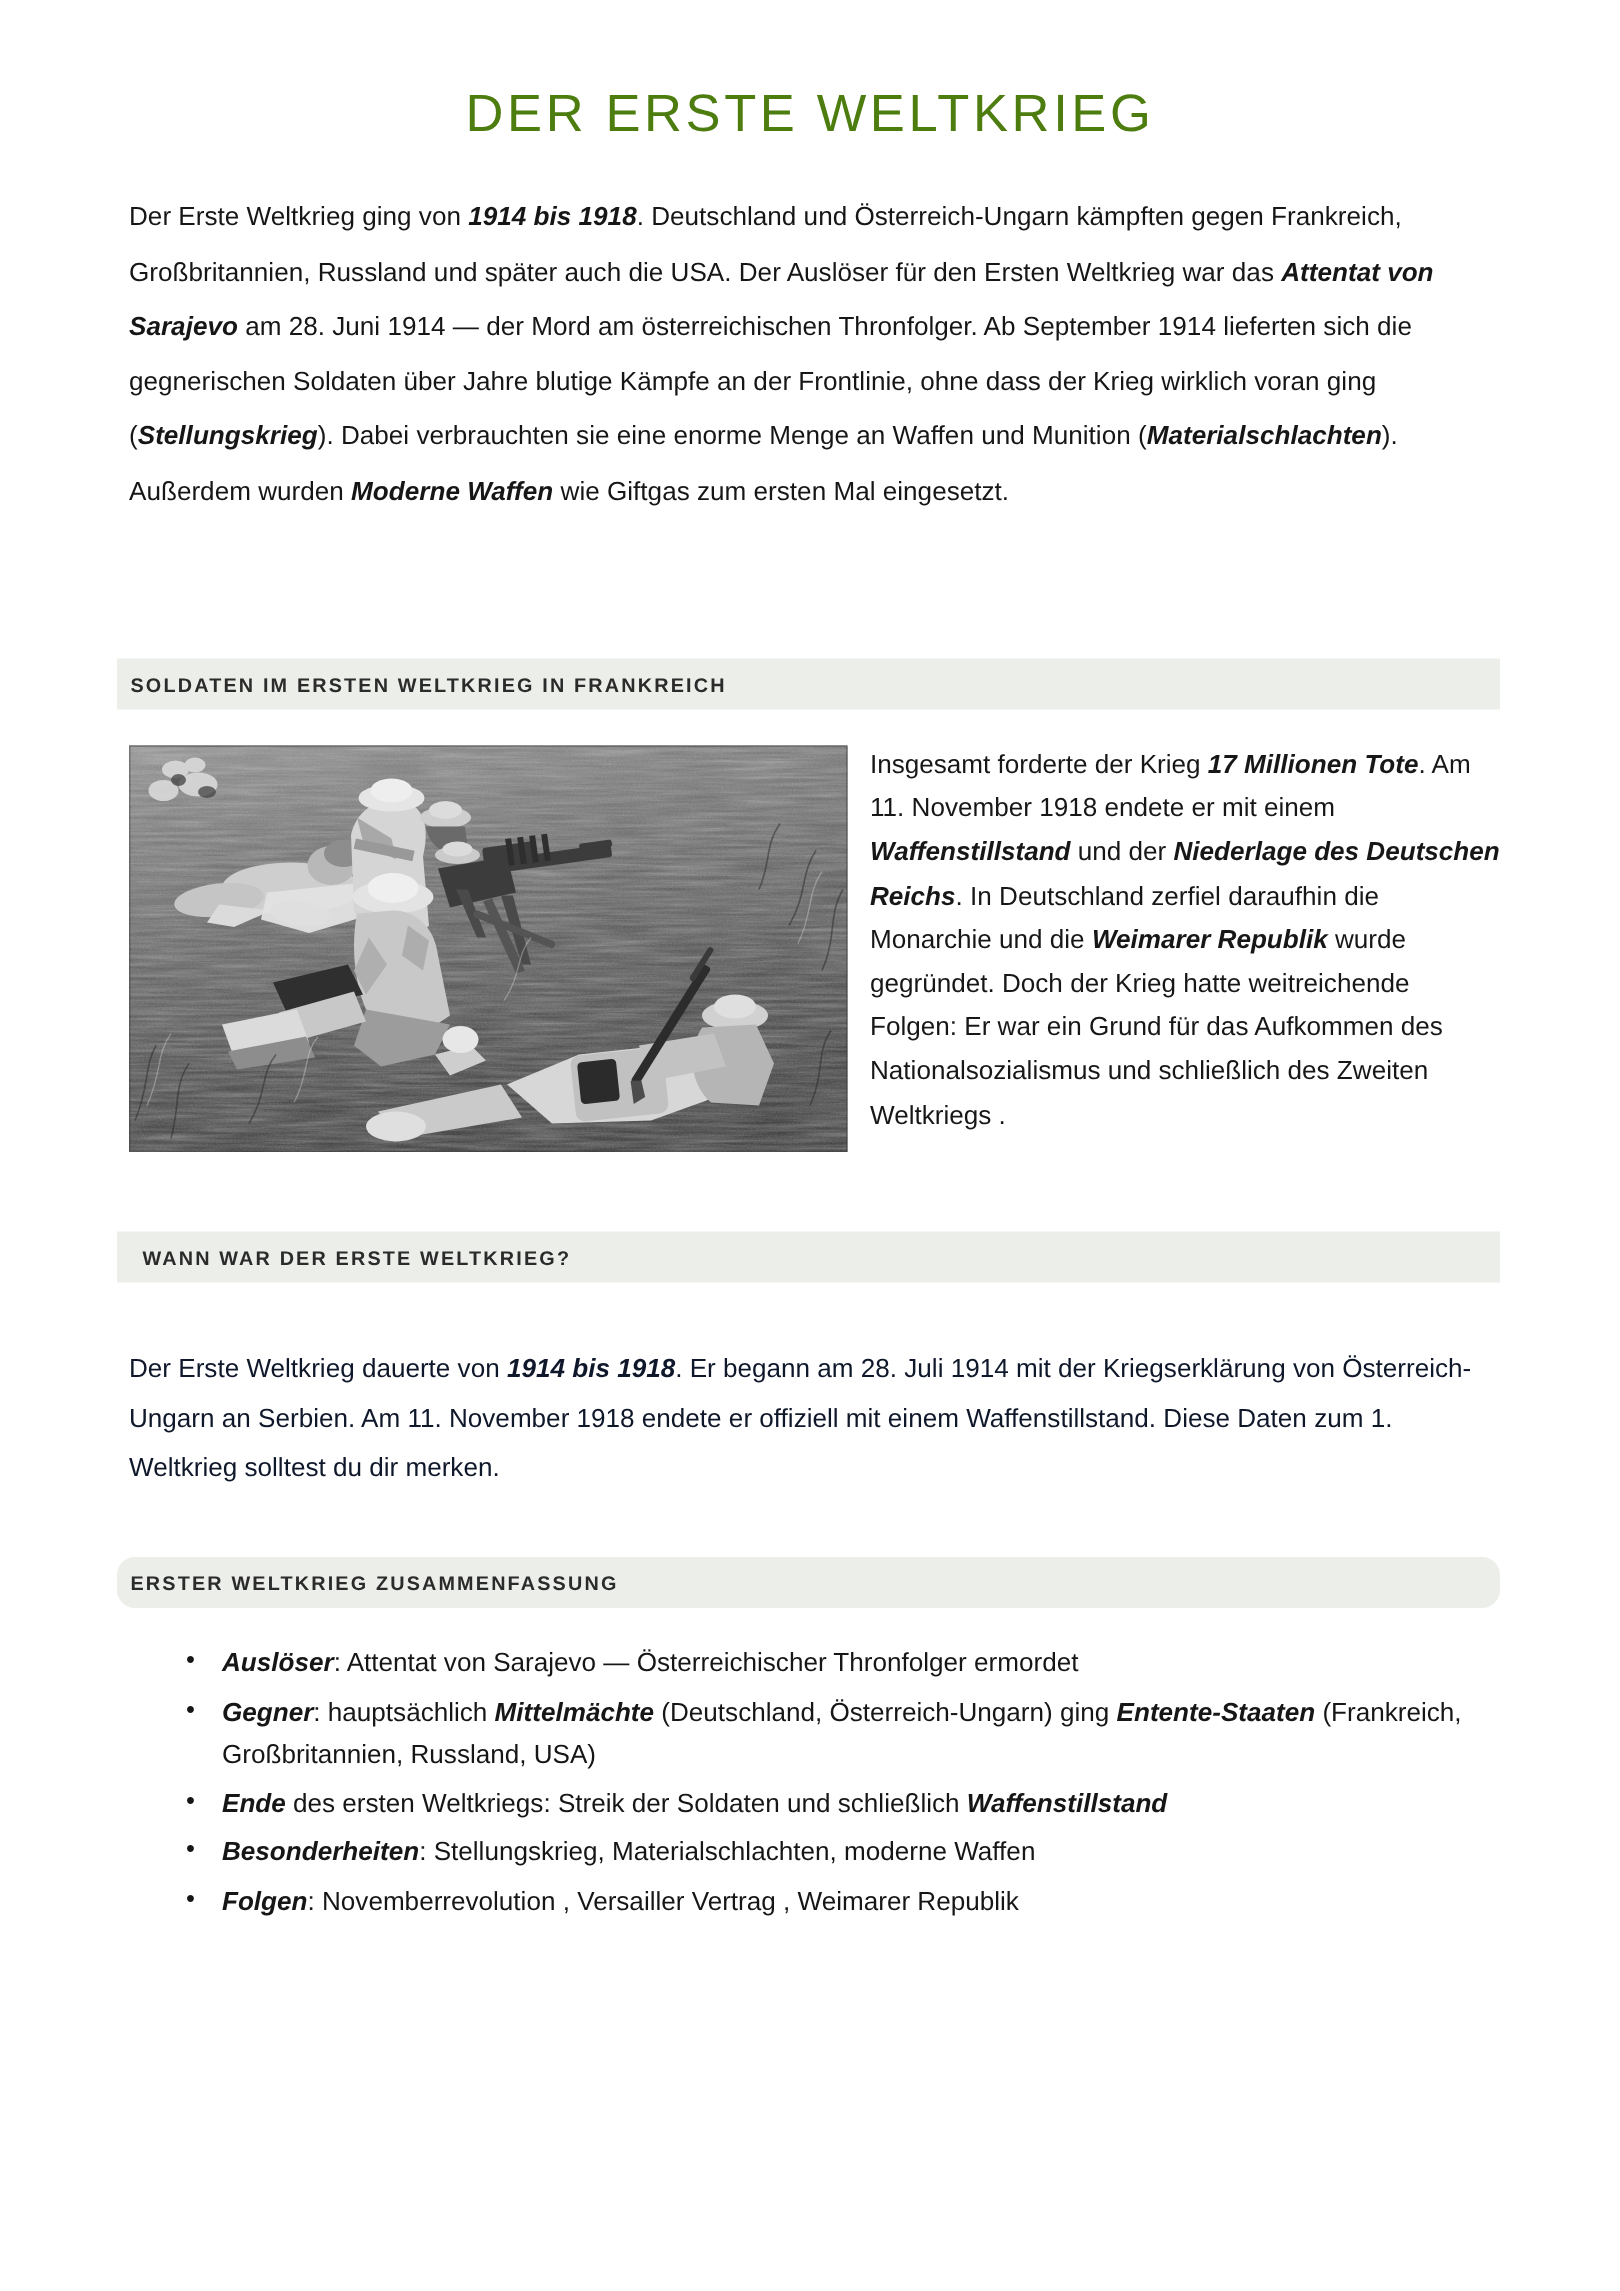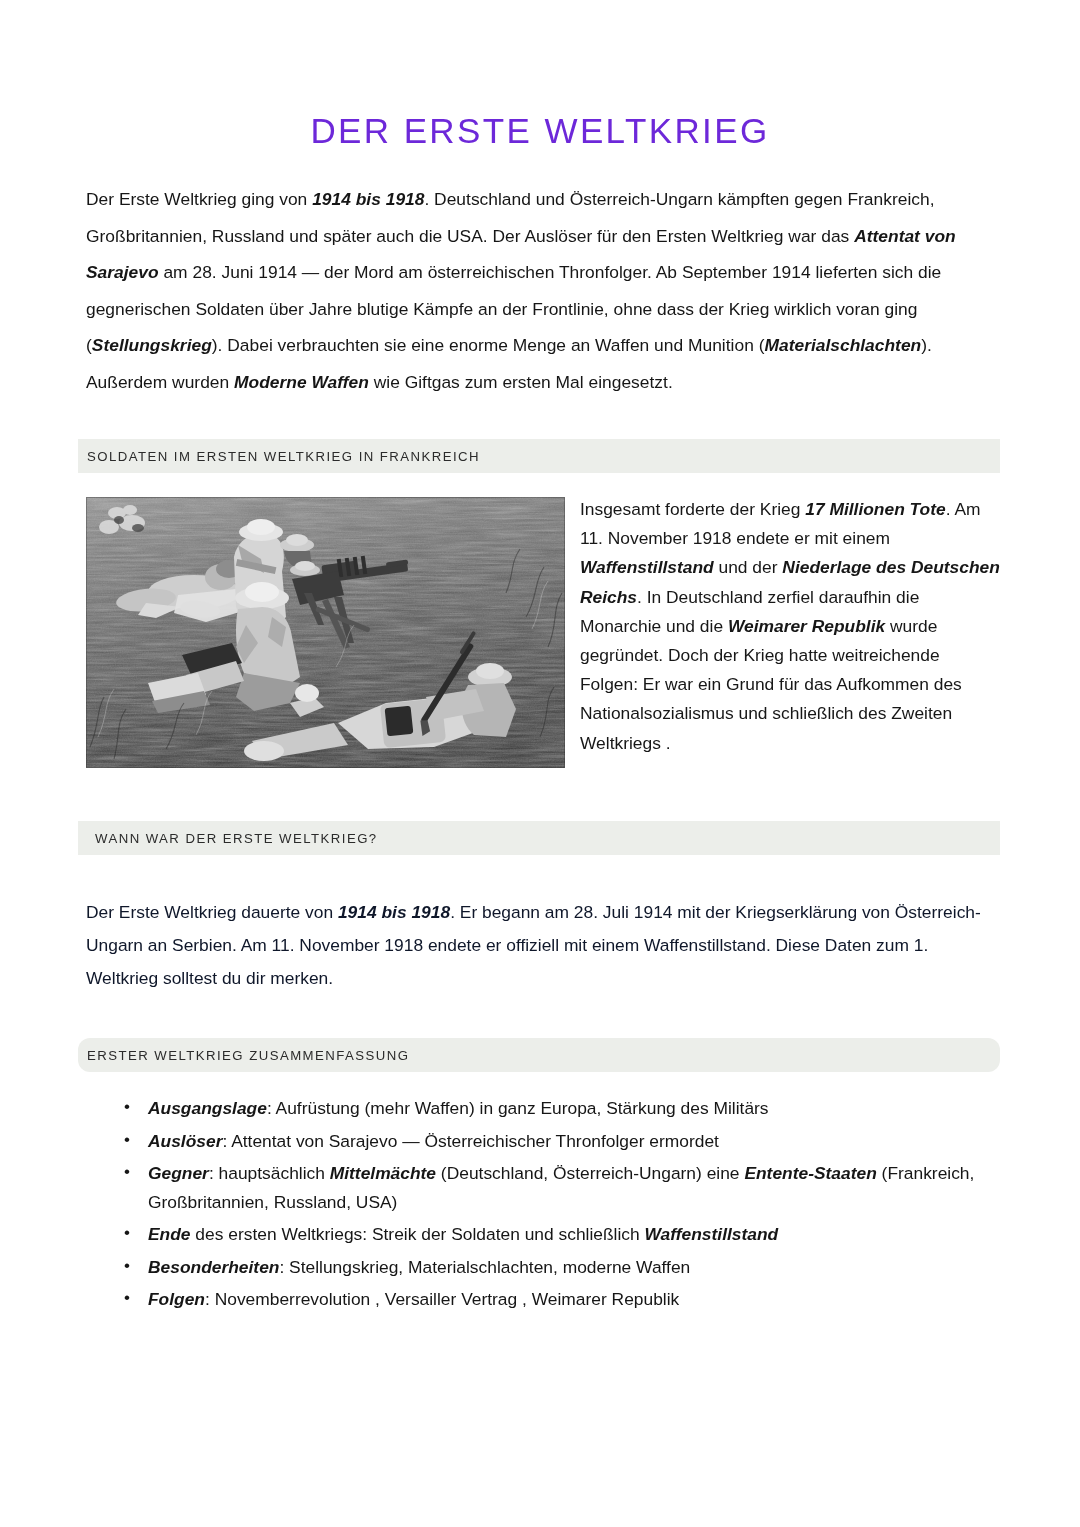--- a/index.html
+++ b/index.html
@@ -25,23 +25,23 @@
     box-sizing: border-box;
   }
 
   
   .doc-title {
     text-align: center;
     font-family: "Liberation Sans", "DejaVu Sans", sans-serif;
     font-weight: 300;
     font-size: 35px;
     letter-spacing: 2.4px;
-    color: #6d28d9;
+    color: #4d7c0f;
     margin: 0;
-    padding: 111px 0 0 0;
+    padding: 56px 0 0 0;
     line-height: 1.12;
   }
 
   
   .intro {
     margin: 0;
     padding: 31px 82px 0 86px;
     font-size: 17.4px;
     line-height: 36.5px;
     color: #161616;
@@ -62,21 +62,21 @@
     background: #eceeea;
     display: flex;
     align-items: center;
     box-sizing: border-box;
     padding-left: 9px;
   }
   .section-bar .section-title {
     font-size: 13.2px;
     letter-spacing: 1.45px;
     color: #2b2b2b;
-    font-weight: 400;
+    font-weight: 700;
     text-transform: uppercase;
     white-space: nowrap;
   }
 
   #bar-1 { top: 439px; }
   #bar-2 { top: 821px; padding-left: 17px; }
   #bar-3 { top: 1038px; border-radius: 12px; }
 
   
   .photo-block {
@@ -327,21 +327,20 @@
     <span class="section-title">WANN WAR DER ERSTE WELTKRIEG?</span>
   </div>
 
   <p class="para"><span>Der Erste Weltkrieg dauerte von </span><b>1914 bis 1918</b><span>. Er begann am 28. Juli 1914 mit der Kriegserklärung von Österreich-Ungarn an Serbien. Am 11. November 1918 endete er offiziell mit einem Waffenstillstand. Diese Daten zum 1. Weltkrieg solltest du dir merken.</span></p>
 
   <div class="section-bar" id="bar-3">
     <span class="section-title">ERSTER WELTKRIEG ZUSAMMENFASSUNG</span>
   </div>
 
   <ul class="bullets">
-    <li><b>Ausgangslage</b><span>: Aufrüstung (mehr Waffen) in ganz Europa, Stärkung des Militärs</span></li>
     <li><b>Auslöser</b><span>: Attentat von Sarajevo — Österreichischer Thronfolger ermordet</span></li>
-    <li><b>Gegner</b><span>: hauptsächlich </span><b>Mittelmächte</b><span> (Deutschland, Österreich-Ungarn) eine </span><b>Entente-Staaten</b><span> (Frankreich, Großbritannien, Russland, USA)</span></li>
+    <li><b>Gegner</b><span>: hauptsächlich </span><b>Mittelmächte</b><span> (Deutschland, Österreich-Ungarn) ging </span><b>Entente-Staaten</b><span> (Frankreich, Großbritannien, Russland, USA)</span></li>
     <li><b>Ende</b><span> des ersten Weltkriegs: Streik der Soldaten und schließlich </span><b>Waffenstillstand</b></li>
     <li><b>Besonderheiten</b><span>: Stellungskrieg, Materialschlachten, moderne Waffen</span></li>
     <li><b>Folgen</b><span>: Novemberrevolution , Versailler Vertrag , Weimarer Republik</span></li>
   </ul>
 
 </div>
 
 </body></html>

